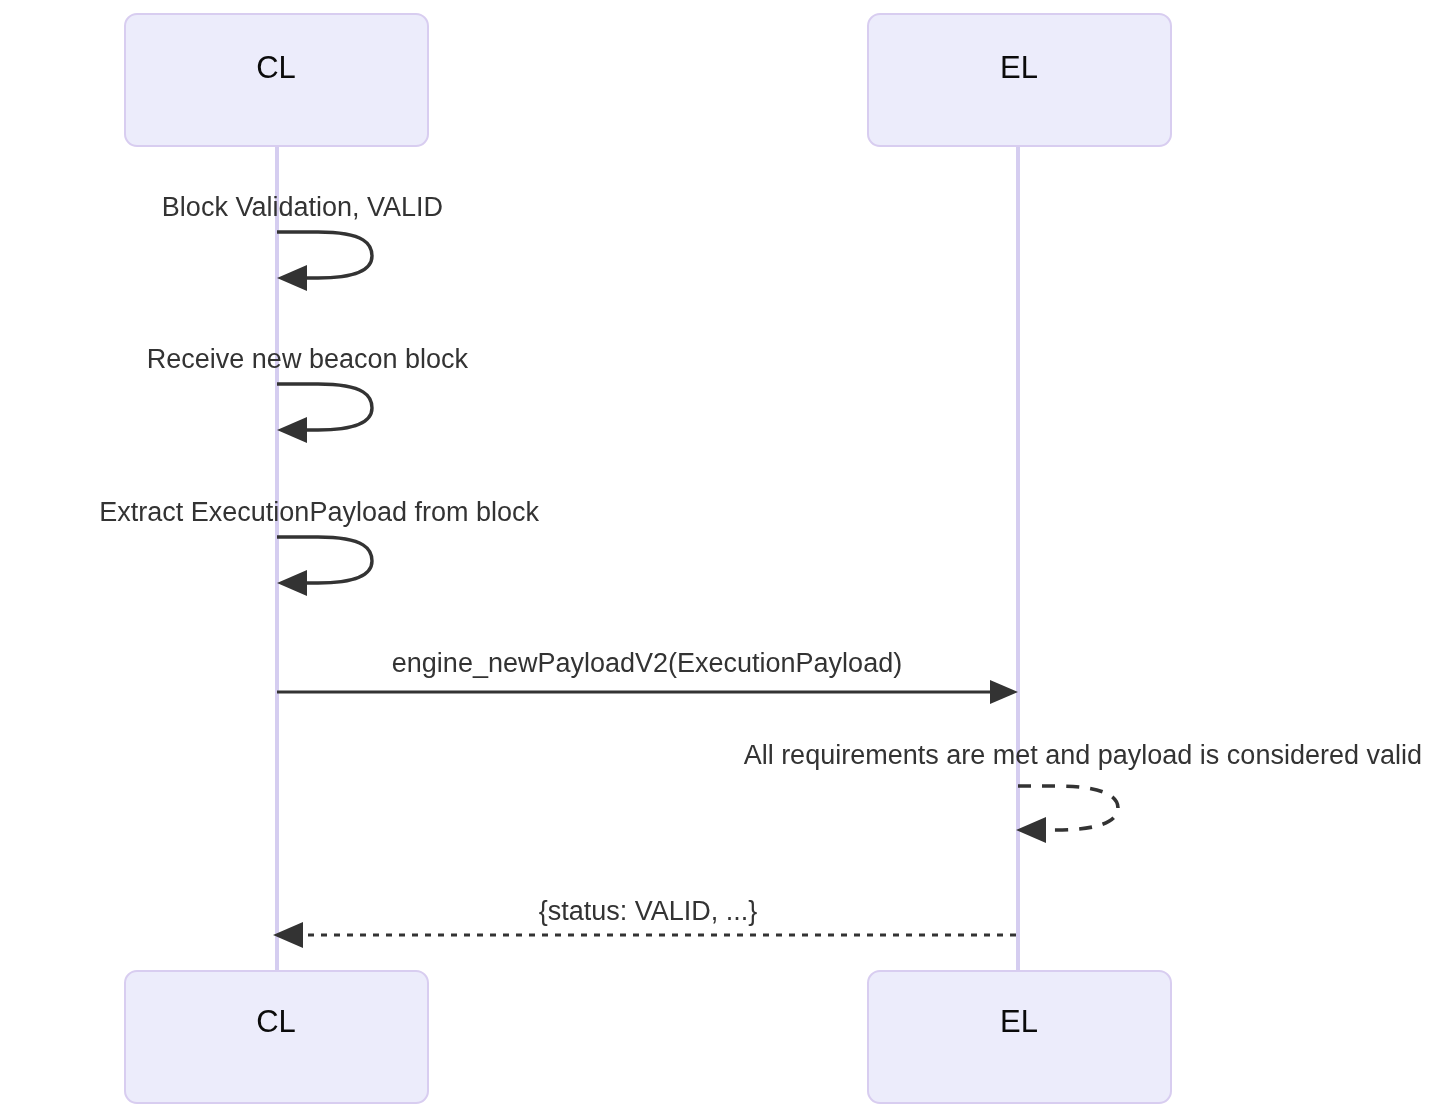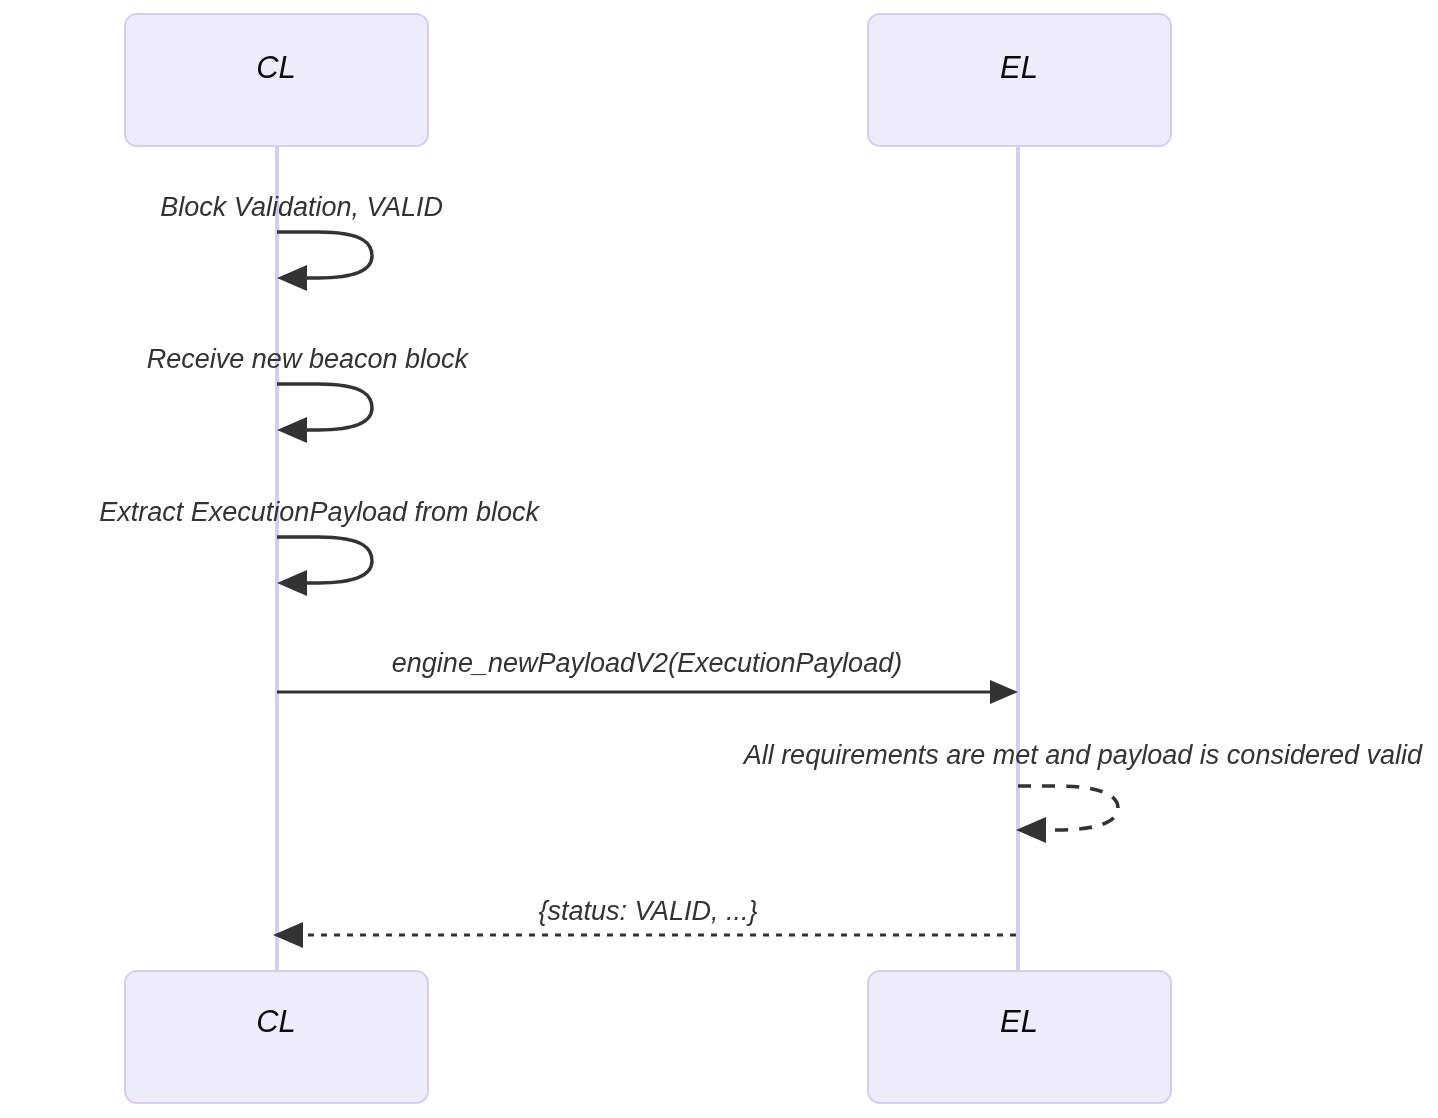--- a/index.html
+++ b/index.html
@@ -9,21 +9,20 @@
   }
   body {
     font-family: "Liberation Sans", sans-serif;
   }
   #diagram-root {
     position: relative;
     width: 1438px;
     height: 1118px;
     background: #ffffff;
     overflow: hidden;
-    font-style: italic;
   }
   #seq-svg {
     position: absolute;
     left: 0;
     top: 0;
     width: 1438px;
     height: 1118px;
     display: block;
   }
   .actor-box {

